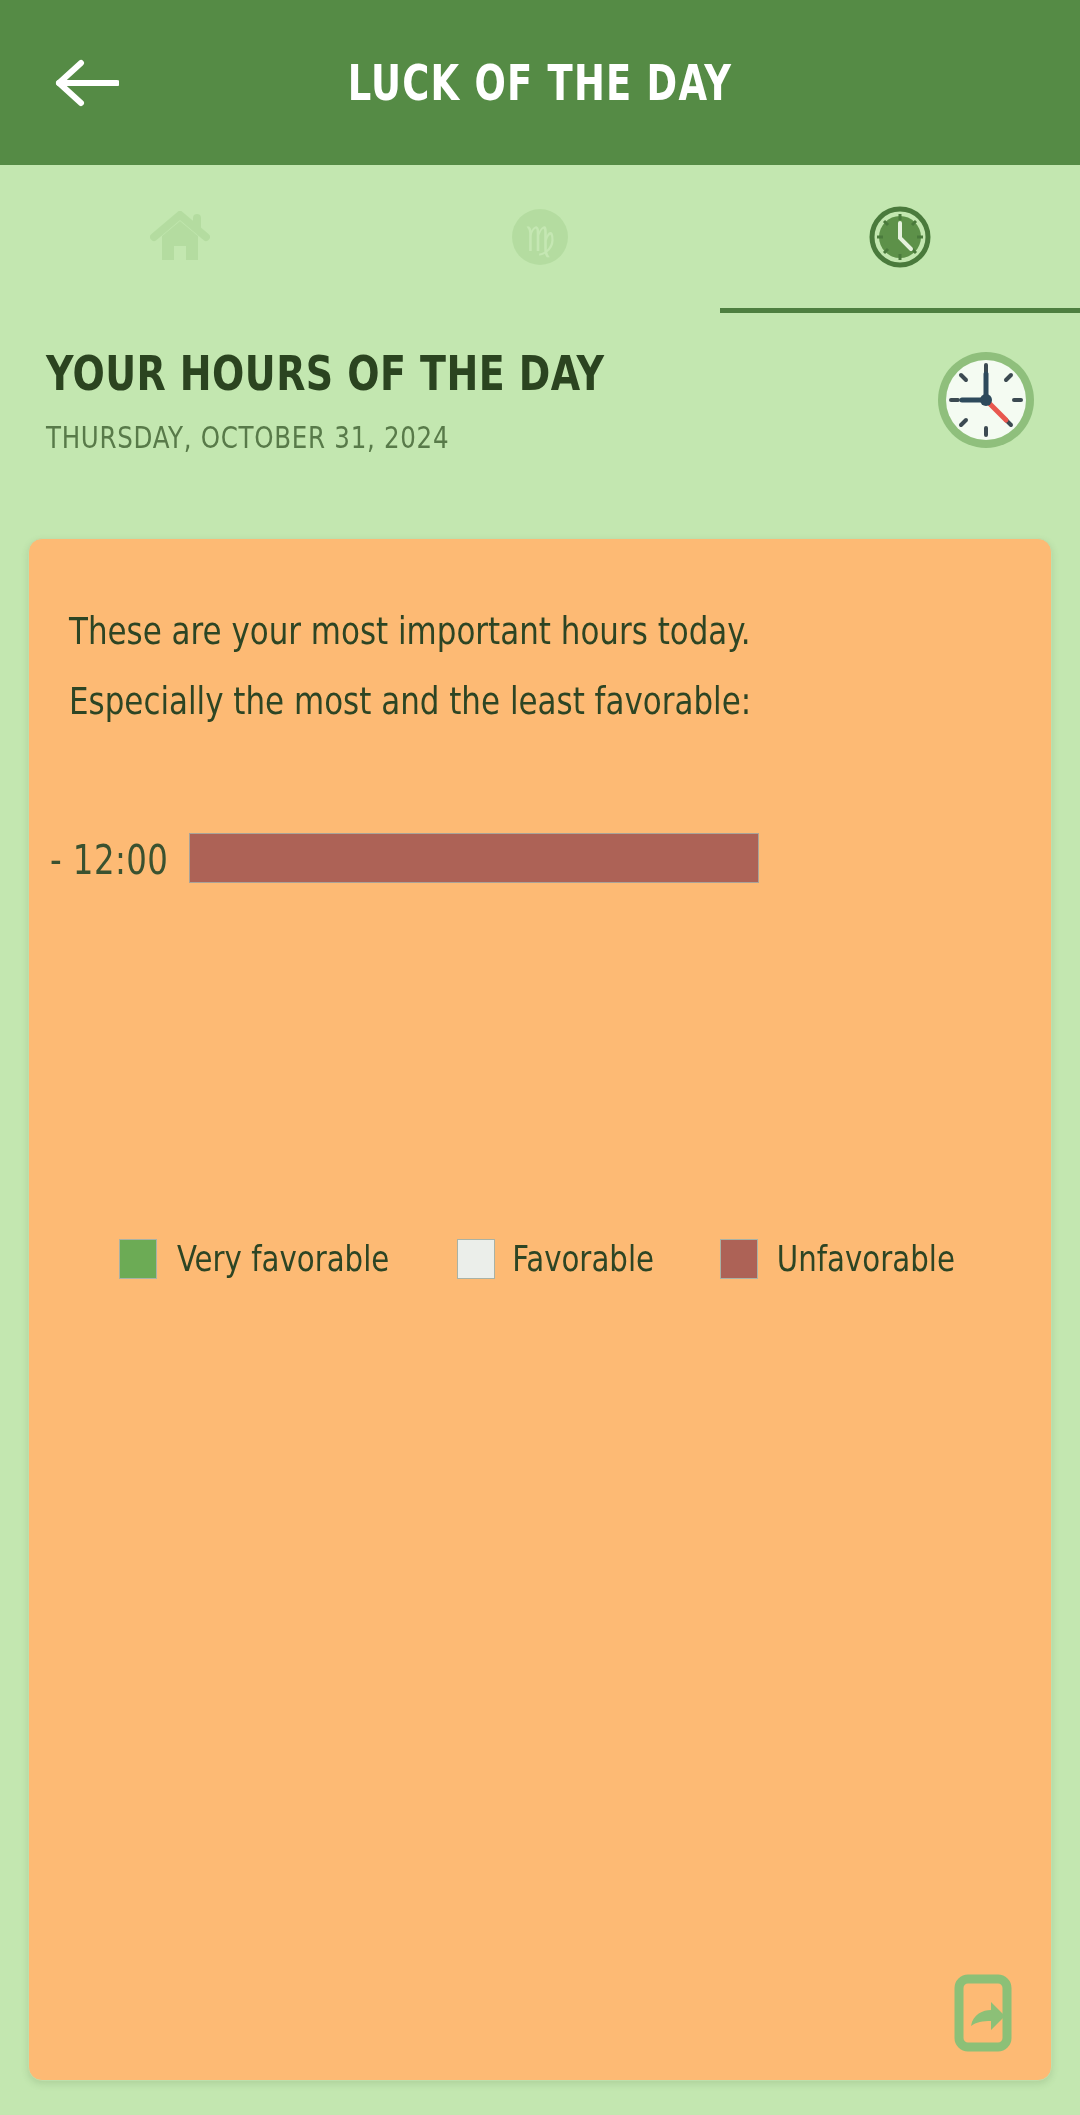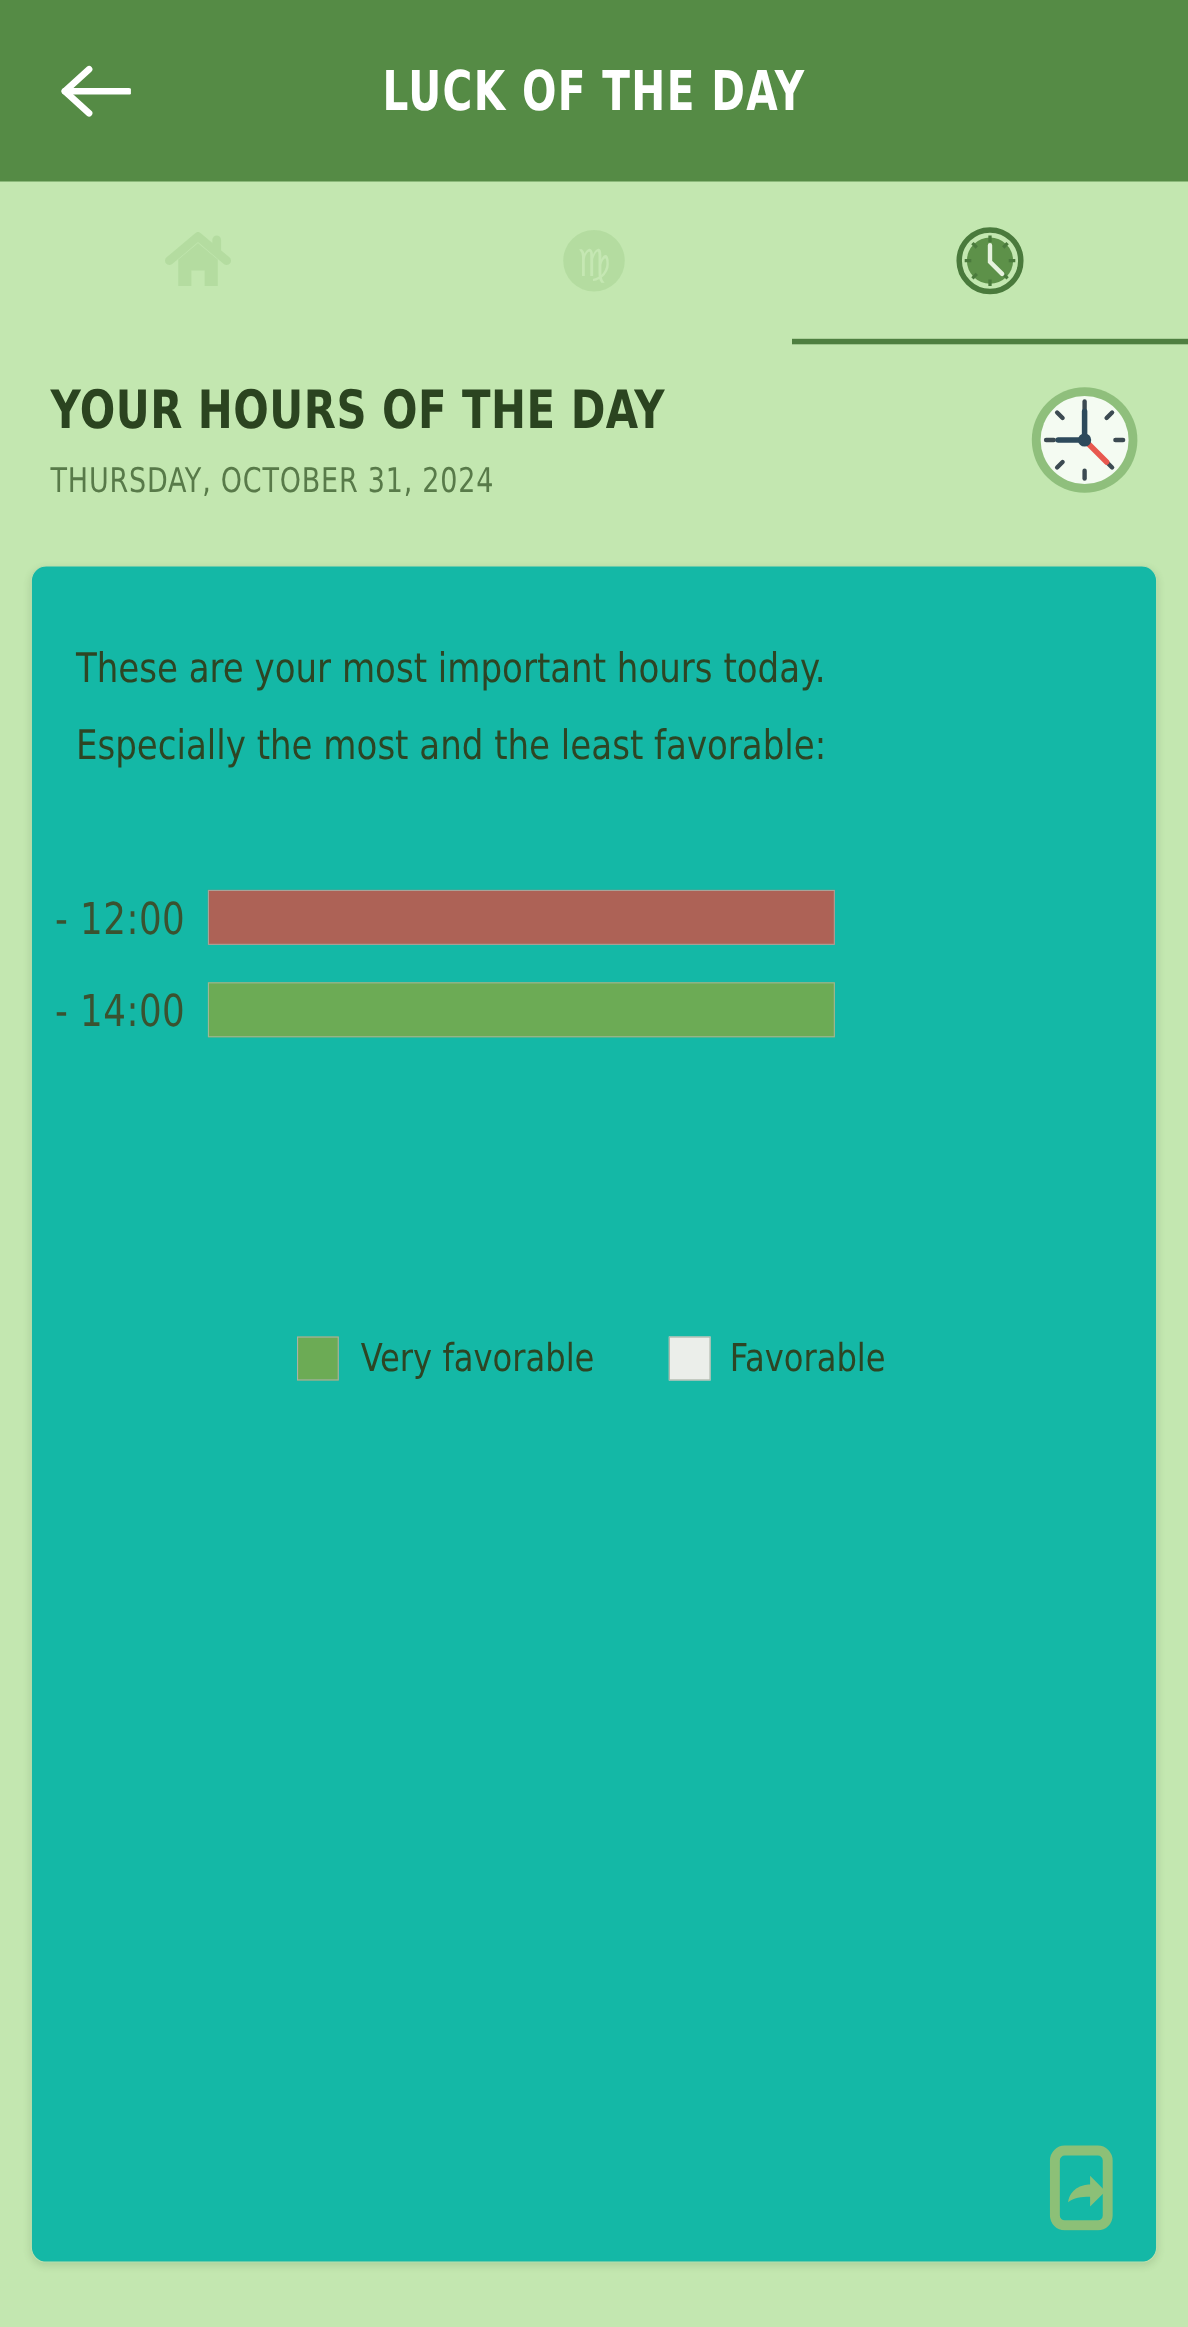--- a/index.html
+++ b/index.html
@@ -116,24 +116,24 @@
     top: 348px;
     right: 42px;
     width: 104px;
     height: 104px;
   }
 
   
   .card {
     position: absolute;
     left: 28px;
-    top: 514px;
+    top: 538px;
     width: 1024px;
     height: 1543px;
-    background: #14b8a6;
+    background: #fdba74;
     border-radius: 14px;
     border: 1px solid #bddfac;
     box-shadow: 0 3px 7px rgba(70,100,55,0.16);
     overflow: hidden;
   }
   .card-intro {
     position: absolute;
     left: 40px;
     top: 58px;
     right: 30px;
@@ -311,38 +311,38 @@
     </div>
 
     <div class="bars">
 
       <div class="bar-row">
         <div class="bar-label">- 12:00</div>
         <div class="bar-track red"></div>
       </div>
 
 
-      <div class="bar-row">
-        <div class="bar-label">- 14:00</div>
-        <div class="bar-track green"></div>
-      </div>
 
 
 
     </div>
 
     <div class="legend">
       <div class="legend-item">
         <span class="legend-swatch green" style="background:#6cab55;"></span>
         <span class="legend-text">Very favorable</span>
       </div>
       <div class="legend-item">
         <span class="legend-swatch white" style="background:#ebeeea;"></span>
         <span class="legend-text">Favorable</span>
       </div>
+      <div class="legend-item">
+        <span class="legend-swatch red" style="background:#ad6256;"></span>
+        <span class="legend-text">Unfavorable</span>
+      </div>
     </div>
 
     <div class="share-btn">
       <span>
         <svg width="72" height="78" viewBox="0 0 72 78">
           <rect x="12" y="5" width="48" height="68" rx="9" ry="9" fill="none" stroke="#8cc077" stroke-width="9"></rect>
           <path d="M24 52 C26 40, 36 36, 44 36 L44 28 L58 42 L44 56 L44 47 C36 47, 29 48, 24 52 Z" fill="#8cc077"></path>
         </svg>
       </span>
     </div>

